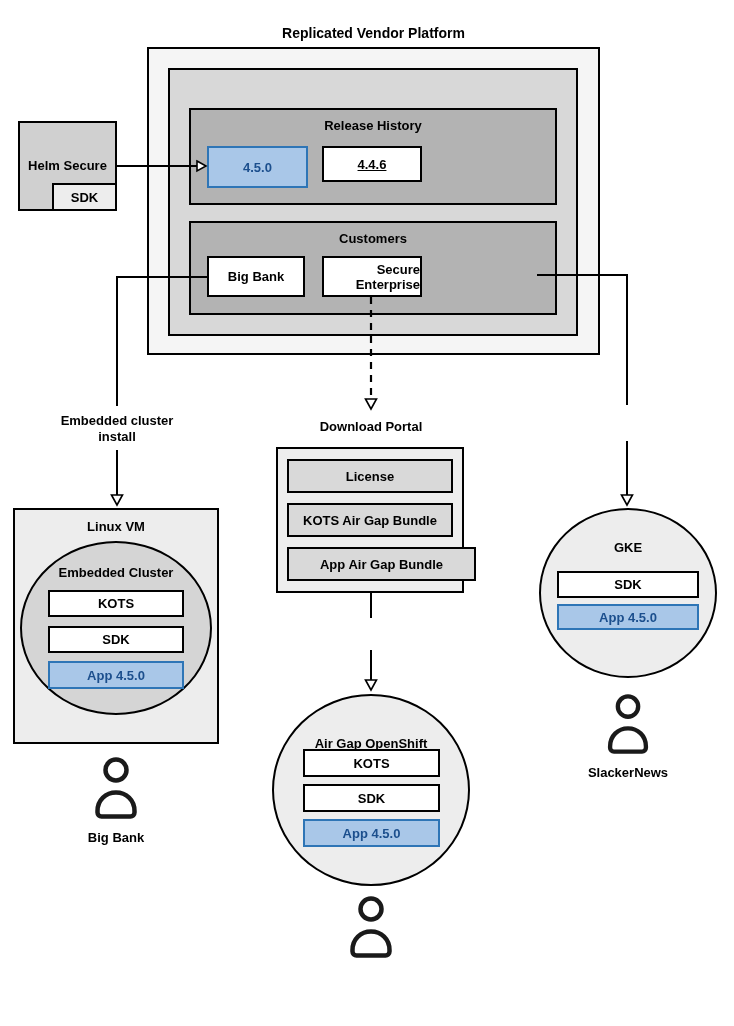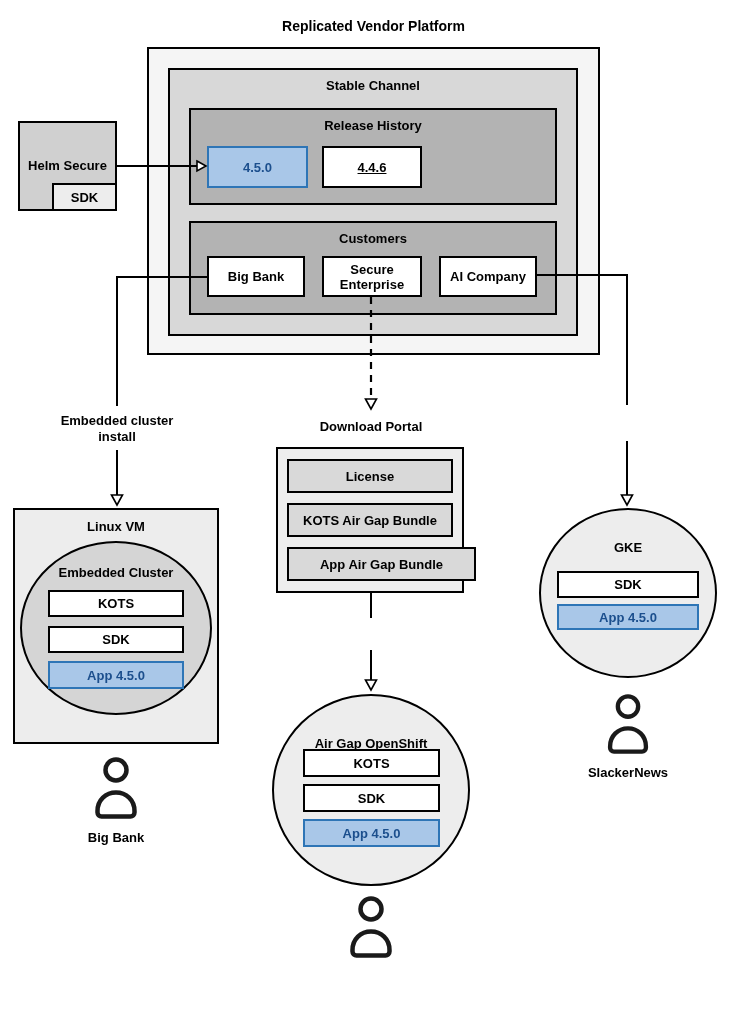--- a/index.html
+++ b/index.html
@@ -4,21 +4,21 @@
 <style>
   html,body{margin:0;padding:0;background:#ffffff;}
   #canvas{
     position:relative;width:734px;height:1026px;background:#ffffff;overflow:hidden;
     font-family:"Liberation Sans",sans-serif;color:#000;
   }
   .abs{position:absolute;}
   .box{
     position:absolute;border:2px solid #000;box-sizing:border-box;
     display:flex;align-items:center;justify-content:center;
-    font-weight:bold;font-size:13px;line-height:15px;text-align:center;
+    font-weight:bold;font-size:13px;line-height:15px;text-align:right;
   }
   .lbl{
     position:absolute;text-align:center;font-weight:bold;font-size:13px;line-height:16px;
   }
   .mono{
     position:absolute;text-align:center;font-weight:bold;font-size:17px;
     font-family:"Liberation Mono","DejaVu Sans Mono",monospace;
   }
   .fill-platform{background:#f5f5f5;}
   .fill-stable{background:#d8d8d8;}
@@ -31,36 +31,34 @@
   .blue{background:#a9c7e8;border:2px solid #2e75b6;color:#1c4f8d;}
   .ellipse{border-radius:50%;}
   #wires{position:absolute;left:0;top:0;z-index:10;pointer-events:none;}
   .usericon svg{display:block;}
 </style>
 </head>
 <body>
 
 <div id="canvas">
 
-  <div class="lbl" style="left:147px;top:18px;width:453px;font-size:14px;">Replicated Vendor Platform</div>
+  <div class="lbl" style="left:147px;top:25px;width:453px;font-size:14px;">Replicated Vendor Platform</div>
 
   <div class="box fill-platform" style="left:147px;top:47px;width:453px;height:308px;"></div>
   <div class="box fill-stable" style="left:168px;top:68px;width:410px;height:268px;"></div>
-  <div class="lbl" style="left:168px;top:78px;width:410px;">Stable Channel</div>
 
   <div class="box fill-dark" style="left:189px;top:108px;width:368px;height:97px;"></div>
   <div class="lbl" style="left:189px;top:118px;width:368px;">Release History</div>
   <div class="box blue" style="left:207px;top:146px;width:101px;height:42px;">4.5.0</div>
-  <div class="box white" style="left:322px;top:146px;width:100px;height:42px;text-decoration:underline;">4.4.6</div>
+  <div class="box white" style="left:322px;top:146px;width:100px;height:36px;text-decoration:underline;">4.4.6</div>
 
   <div class="box fill-dark" style="left:189px;top:221px;width:368px;height:94px;"></div>
   <div class="lbl" style="left:189px;top:231px;width:368px;">Customers</div>
   <div class="box white" style="left:207px;top:256px;width:98px;height:41px;">Big Bank</div>
   <div class="box white" style="left:322px;top:256px;width:100px;height:41px;">Secure Enterprise</div>
-  <div class="box white" style="left:439px;top:256px;width:98px;height:41px;">AI Company</div>
 
   <div class="box fill-helm" style="left:18px;top:121px;width:99px;height:90px;"></div>
   <div class="lbl" style="left:18px;top:158px;width:99px;">Helm Secure</div>
   <div class="box fill-lite" style="left:52px;top:183px;width:65px;height:28px;">SDK</div>
 
   <div class="lbl" style="left:27px;top:413px;width:180px;">
     <div>Embedded cluster</div>
     <div>install</div>
   </div>
 

